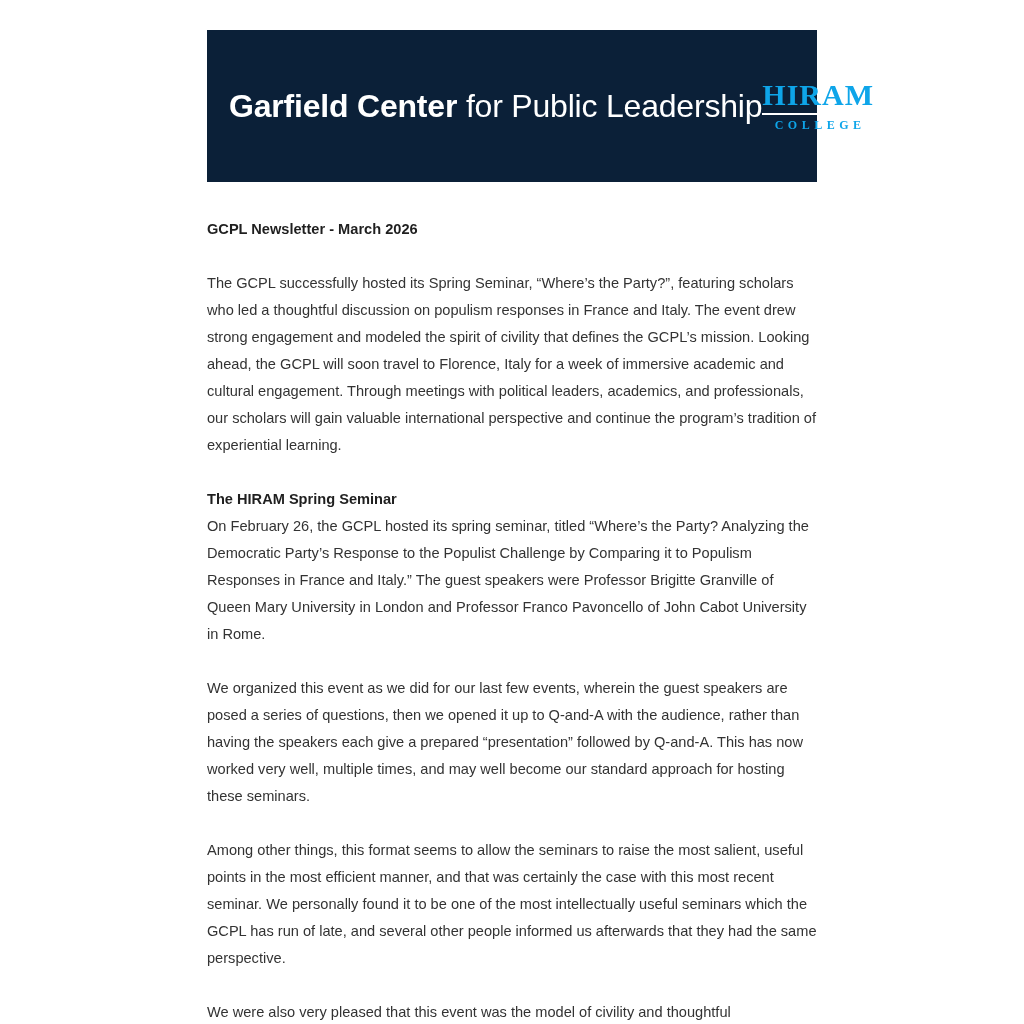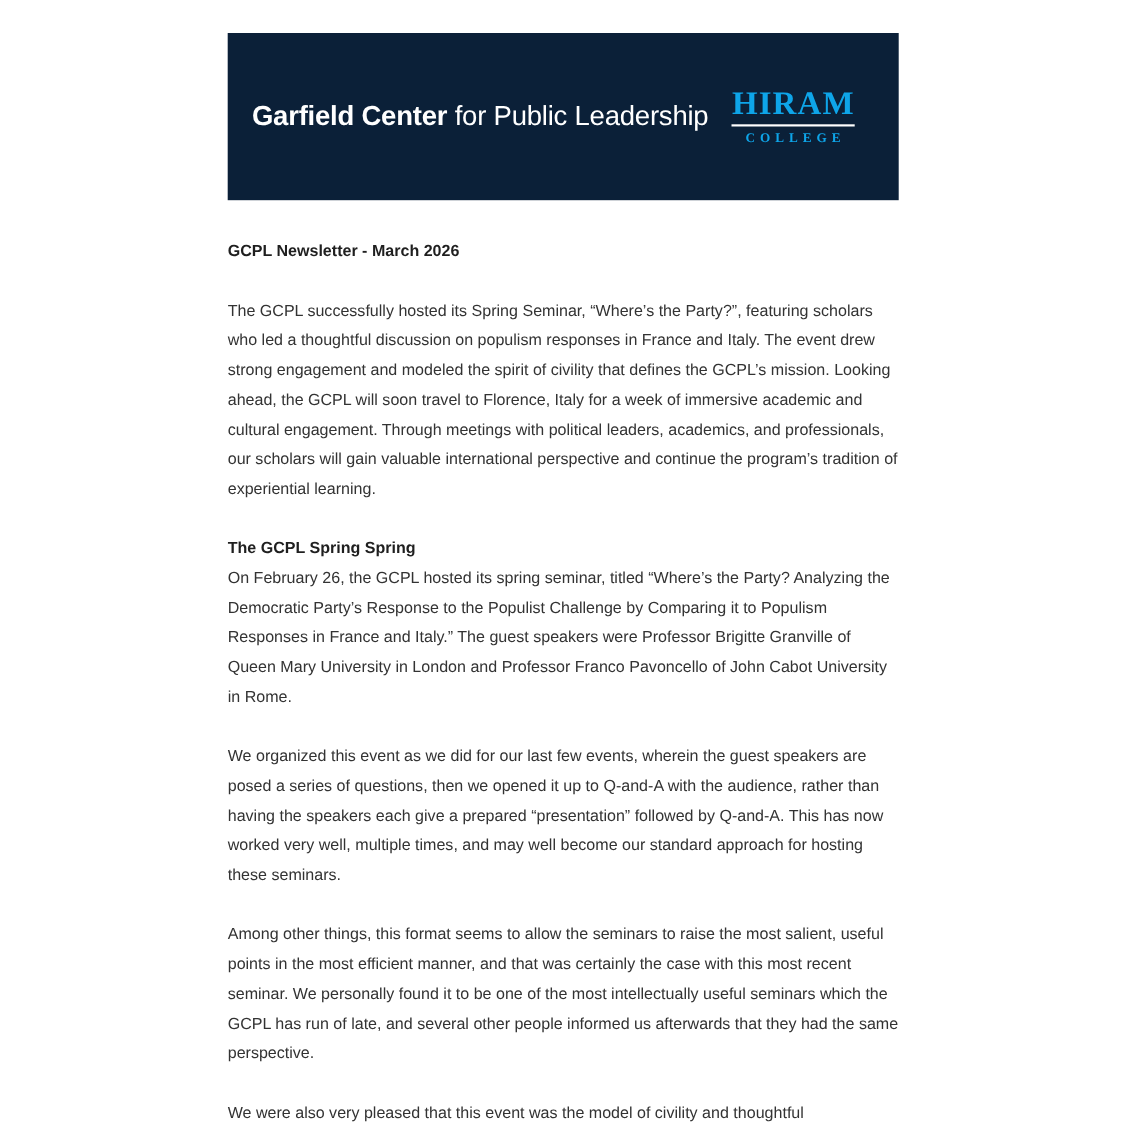--- a/index.html
+++ b/index.html
@@ -36,21 +36,21 @@
     box-sizing: border-box;
   }
   .banner-inner {
     display: flex;
     align-items: center;
     width: 100%;
     justify-content: space-between;
   }
   .brand {
     color: #ffffff;
-    font-size: 25px;
+    font-size: 32px;
     letter-spacing: -0.2px;
     white-space: nowrap;
   }
   .brand .bold {
     font-weight: bold;
   }
   .brand .light {
     font-weight: normal;
   }
   .hiram {
@@ -118,21 +118,21 @@
         </div>
       </div>
     </div>
 
     <div class="body-area">
 
       <p class="h-strong para">GCPL Newsletter - March 2026</p>
 
       <p class="para">The GCPL successfully hosted its Spring Seminar, “Where’s the Party?”, featuring scholars who led a thoughtful discussion on populism responses in France and Italy. The event drew strong engagement and modeled the spirit of civility that defines the GCPL’s mission. Looking ahead, the GCPL will soon travel to Florence, Italy for a week of immersive academic and cultural engagement. Through meetings with political leaders, academics, and professionals, our scholars will gain valuable international perspective and continue the program’s tradition of experiential learning.</p>
 
-      <p class="h-strong tight">The GCPL Spring Spring</p>
+      <p class="h-strong tight">The HIRAM Spring Seminar</p>
       <p class="para">On February 26, the GCPL hosted its spring seminar, titled “Where’s the Party? Analyzing the Democratic Party’s Response to the Populist Challenge by Comparing it to Populism Responses in France and Italy.” The guest speakers were Professor Brigitte Granville of Queen Mary University in London and Professor Franco Pavoncello of John Cabot University in Rome.</p>
 
       <p class="para">We organized this event as we did for our last few events, wherein the guest speakers are posed a series of questions, then we opened it up to Q-and-A with the audience, rather than having the speakers each give a prepared “presentation” followed by Q-and-A. This has now worked very well, multiple times, and may well become our standard approach for hosting these seminars.</p>
 
       <p class="para">Among other things, this format seems to allow the seminars to raise the most salient, useful points in the most efficient manner, and that was certainly the case with this most recent seminar. We personally found it to be one of the most intellectually useful seminars which the GCPL has run of late, and several other people informed us afterwards that they had the same perspective.</p>
 
       <p class="tight">We were also very pleased that this event was the model of civility and thoughtful</p>
 
     </div>
   </div>

